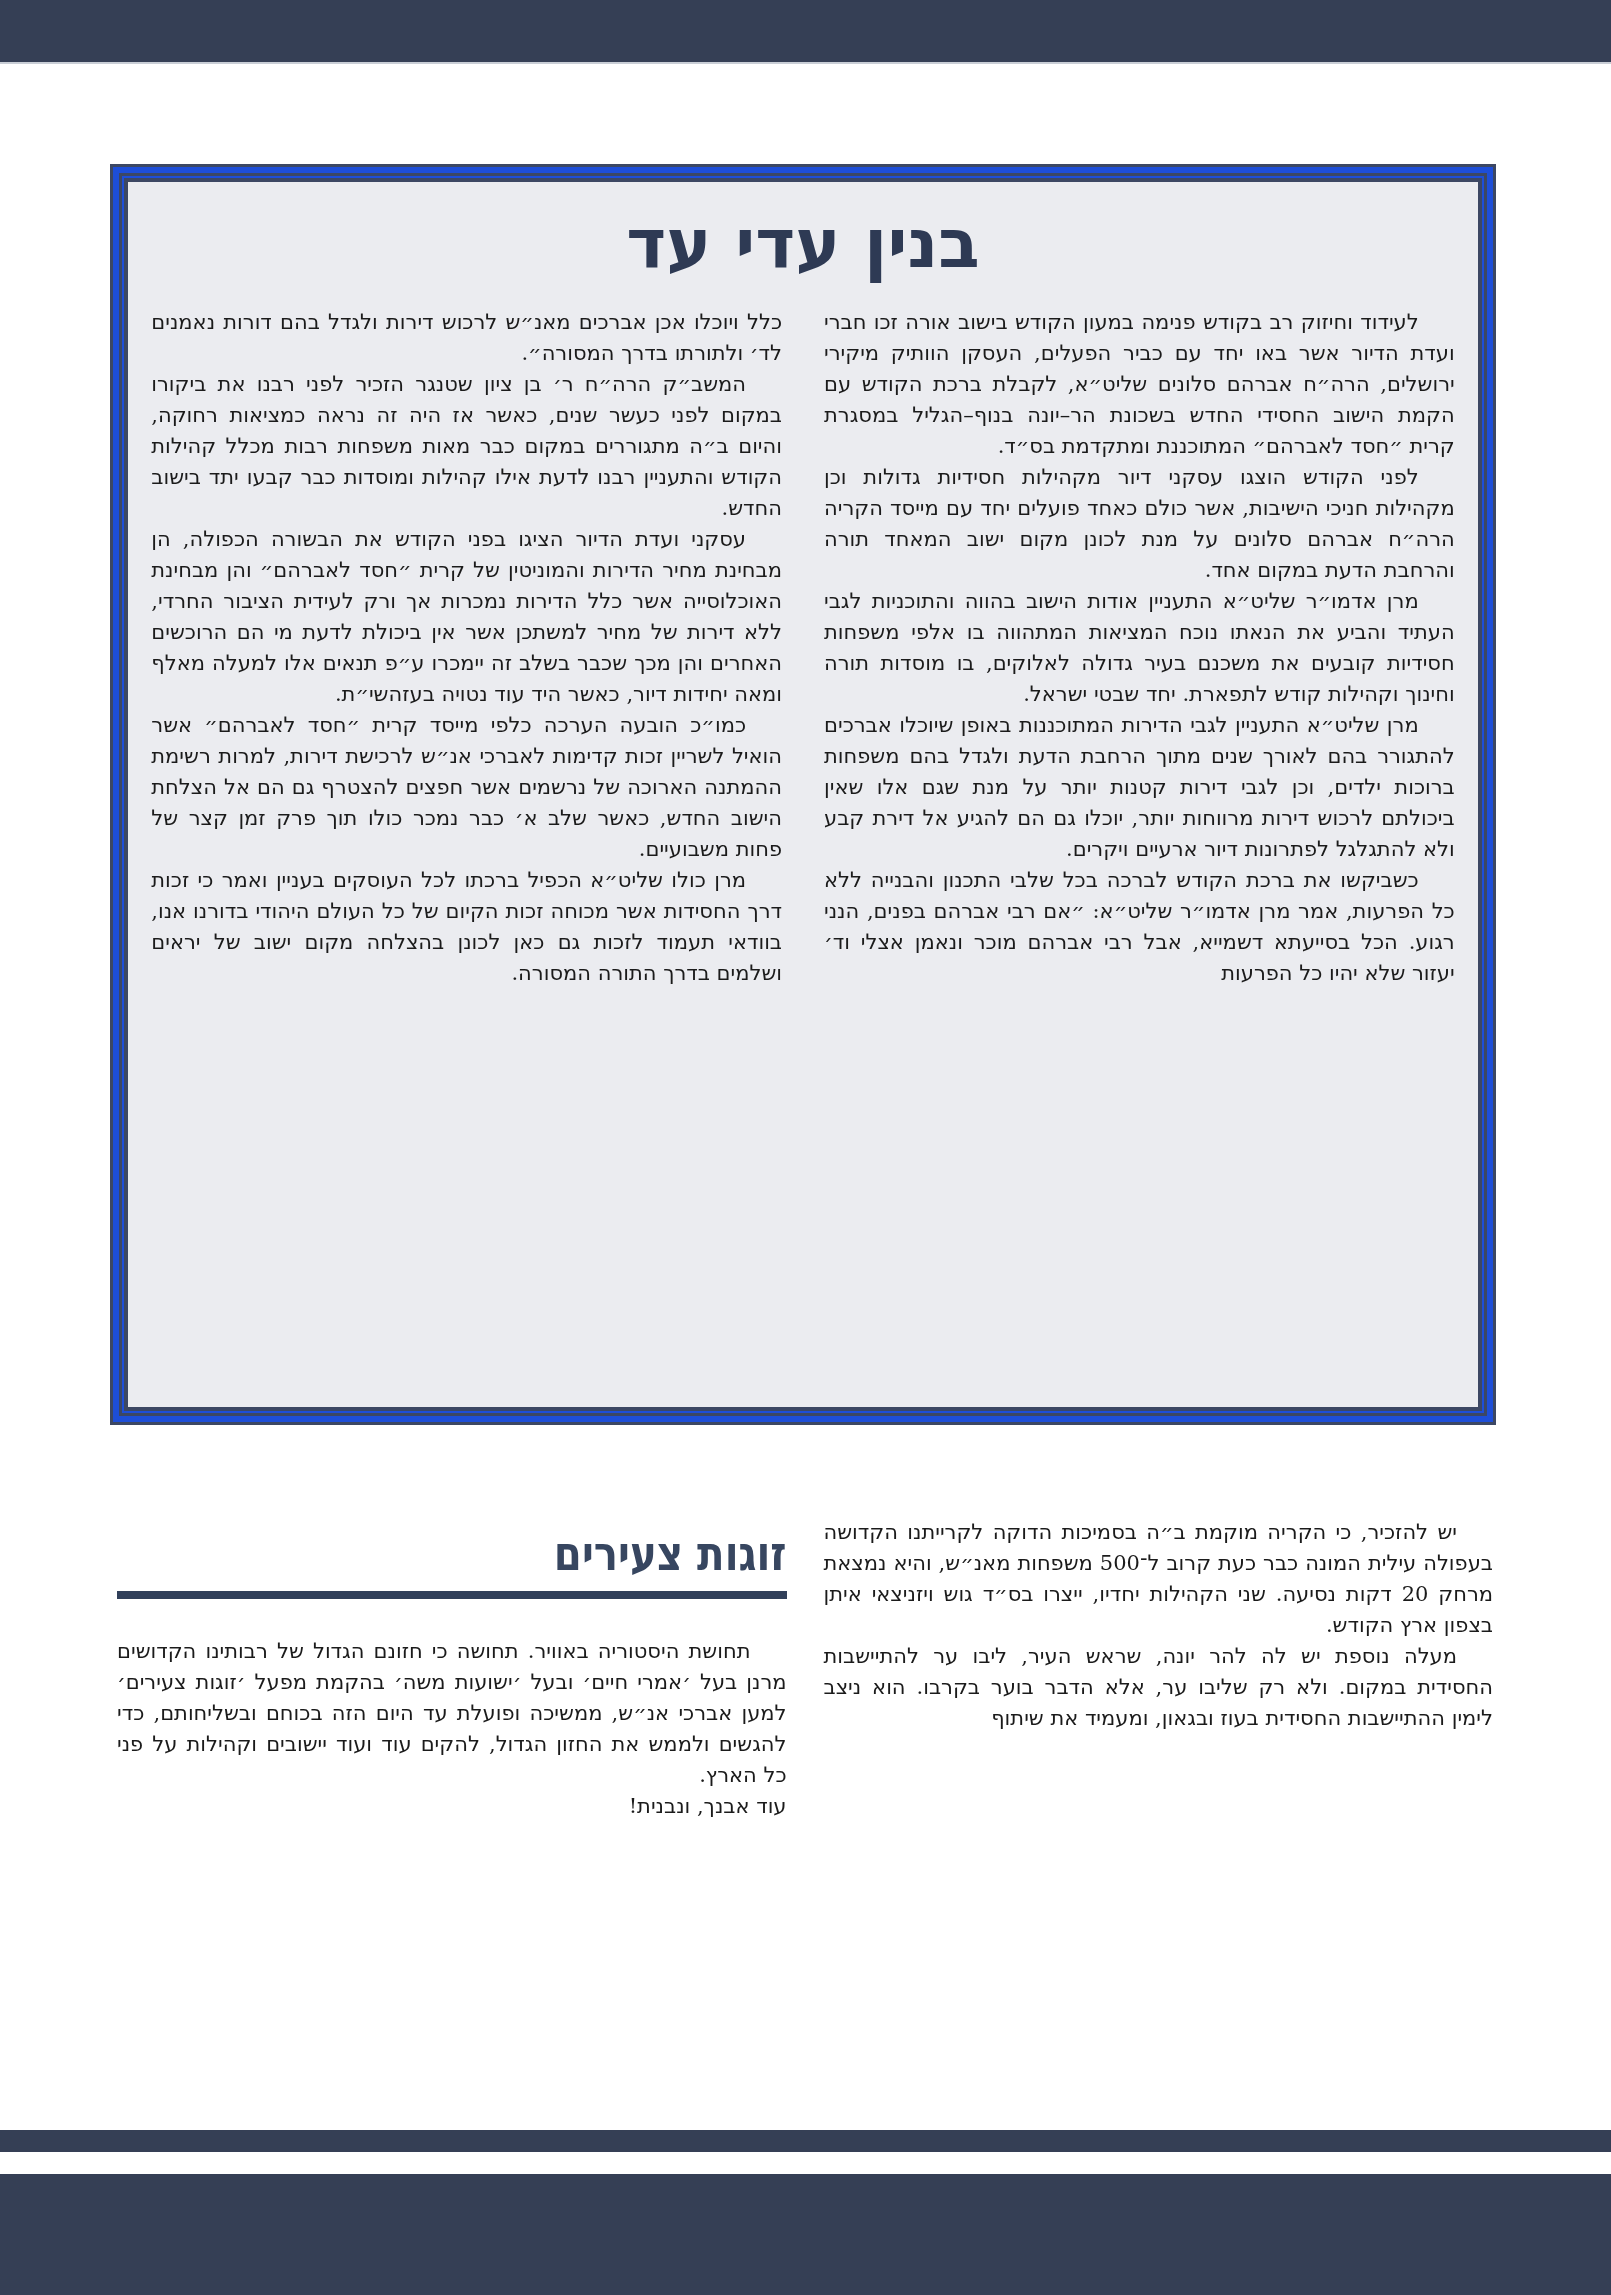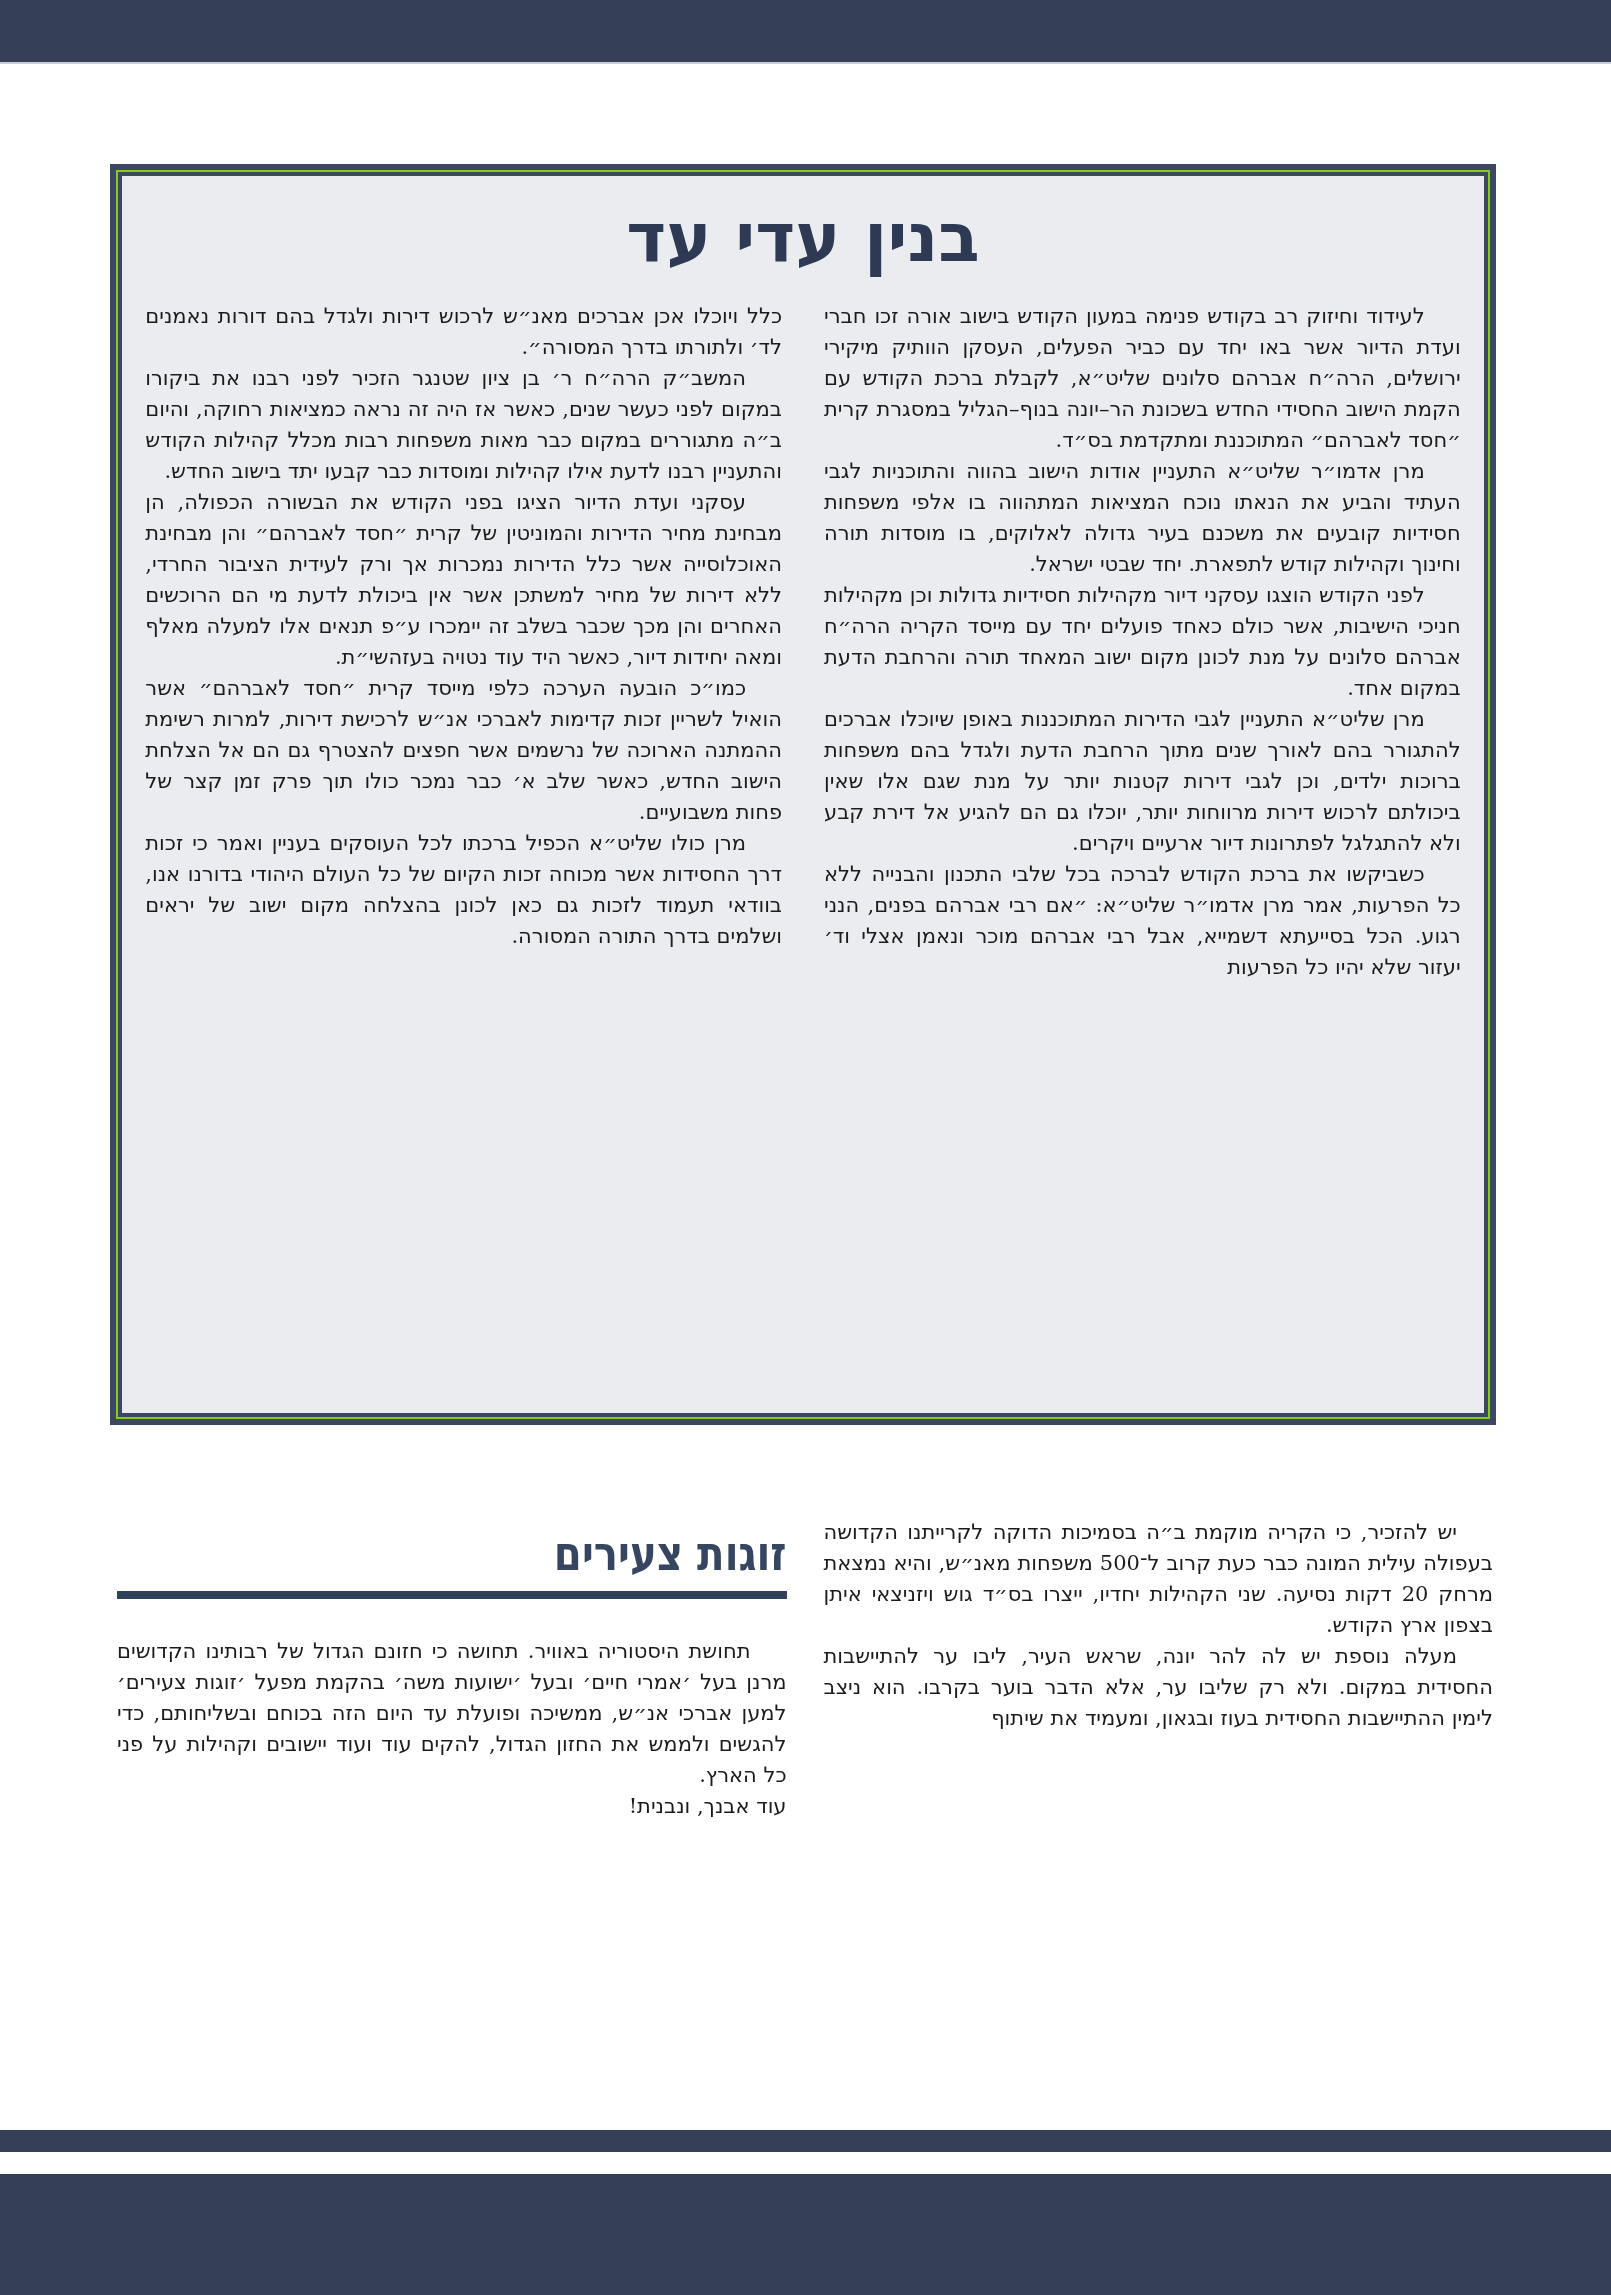--- a/index.html
+++ b/index.html
@@ -5,21 +5,21 @@
   html,body{margin:0;padding:0;background:#ffffff;}
   .page{position:relative;width:1611px;height:2295px;background:#ffffff;overflow:hidden;
         font-family:"DejaVu Serif","DejaVu Sans",serif;color:#1b1b1b;}
 
   
   .topbar{position:absolute;left:0;top:0;width:100%;height:62px;background:#353F55;
           border-bottom:2.3px solid #c9ced6;}
 
   
   .frame-outer{position:absolute;left:110px;top:164px;width:1386px;height:1261px;
-               border:3.9px solid #3C4763;padding:0;box-sizing:border-box;background:#84cc16;}
+               border:3.9px solid #3C4763;padding:6px;box-sizing:border-box;background:#1d4ed8;}
   .frame-mid{width:100%;height:100%;border:3.1px solid #3C4763;padding:2.3px;box-sizing:border-box;}
   .frame-inner{width:100%;height:100%;border:4.7px solid #3C4763;background:#EBECF0;
                box-sizing:border-box;padding:17px 23px 12.4px;overflow:hidden;}
 
   .article-title{text-align:center;font-family:"DejaVu Sans",sans-serif;font-weight:bold;
                  font-size:68px;line-height:1.15;color:#2E3A54;margin:6.2px 0 23px;}
 
   .cols{display:flex;gap:42px;direction:rtl;}
   .col{flex:1;min-width:0;}
 
@@ -46,22 +46,22 @@
 
   <div class="topbar"></div>
 
   <div class="frame-outer">
     <div class="frame-mid">
       <div class="frame-inner">
         <div class="article-title">בנין עדי עד</div>
         <div class="cols bodytext">
           <div class="col">
               <p>לעידוד וחיזוק רב בקודש פנימה במעון הקודש בישוב אורה זכו חברי ועדת הדיור אשר באו יחד עם כביר הפעלים, העסקן הוותיק מיקירי ירושלים, הרה״ח אברהם סלונים שליט״א, לקבלת ברכת הקודש עם הקמת הישוב החסידי החדש בשכונת הר–יונה בנוף–הגליל במסגרת קרית ״חסד לאברהם״ המתוכננת ומתקדמת בס״ד.</p>
+              <p>לפני הקודש הוצגו עסקני דיור מקהילות חסידיות גדולות וכן מקהילות חניכי הישיבות, אשר כולם כאחד פועלים יחד עם מייסד הקריה הרה״ח אברהם סלונים על מנת לכונן מקום ישוב המאחד תורה והרחבת הדעת במקום אחד.</p>
               <p>מרן אדמו״ר שליט״א התעניין אודות הישוב בהווה והתוכניות לגבי העתיד והביע את הנאתו נוכח המציאות המתהווה בו אלפי משפחות חסידיות קובעים את משכנם בעיר גדולה לאלוקים, בו מוסדות תורה וחינוך וקהילות קודש לתפארת. יחד שבטי ישראל.</p>
-              <p>לפני הקודש הוצגו עסקני דיור מקהילות חסידיות גדולות וכן מקהילות חניכי הישיבות, אשר כולם כאחד פועלים יחד עם מייסד הקריה הרה״ח אברהם סלונים על מנת לכונן מקום ישוב המאחד תורה והרחבת הדעת במקום אחד.</p>
               <p>מרן שליט״א התעניין לגבי הדירות המתוכננות באופן שיוכלו אברכים להתגורר בהם לאורך שנים מתוך הרחבת הדעת ולגדל בהם משפחות ברוכות ילדים, וכן לגבי דירות קטנות יותר על מנת שגם אלו שאין ביכולתם לרכוש דירות מרווחות יותר, יוכלו גם הם להגיע אל דירת קבע ולא להתגלגל לפתרונות דיור ארעיים ויקרים.</p>
               <p>כשביקשו את ברכת הקודש לברכה בכל שלבי התכנון והבנייה ללא כל הפרעות, אמר מרן אדמו״ר שליט״א: ״אם רבי אברהם בפנים, הנני רגוע. הכל בסייעתא דשמייא, אבל רבי אברהם מוכר ונאמן אצלי וד׳ יעזור שלא יהיו כל הפרעות</p>
             </div>
           <div class="col">
               <p class="noindent">כלל ויוכלו אכן אברכים מאנ״ש לרכוש דירות ולגדל בהם דורות נאמנים לד׳ ולתורתו בדרך המסורה״.</p>
               <p>המשב״ק הרה״ח ר׳ בן ציון שטנגר הזכיר לפני רבנו את ביקורו במקום לפני כעשר שנים, כאשר אז היה זה נראה כמציאות רחוקה, והיום ב״ה מתגוררים במקום כבר מאות משפחות רבות מכלל קהילות הקודש והתעניין רבנו לדעת אילו קהילות ומוסדות כבר קבעו יתד בישוב החדש.</p>
               <p>עסקני ועדת הדיור הציגו בפני הקודש את הבשורה הכפולה, הן מבחינת מחיר הדירות והמוניטין של קרית ״חסד לאברהם״ והן מבחינת האוכלוסייה אשר כלל הדירות נמכרות אך ורק לעידית הציבור החרדי, ללא דירות של מחיר למשתכן אשר אין ביכולת לדעת מי הם הרוכשים האחרים והן מכך שכבר בשלב זה יימכרו ע״פ תנאים אלו למעלה מאלף ומאה יחידות דיור, כאשר היד עוד נטויה בעזהשי״ת.</p>
               <p>כמו״כ הובעה הערכה כלפי מייסד קרית ״חסד לאברהם״ אשר הואיל לשריין זכות קדימות לאברכי אנ״ש לרכישת דירות, למרות רשימת ההמתנה הארוכה של נרשמים אשר חפצים להצטרף גם הם אל הצלחת הישוב החדש, כאשר שלב א׳ כבר נמכר כולו תוך פרק זמן קצר של פחות משבועיים.</p>
               <p>מרן כולו שליט״א הכפיל ברכתו לכל העוסקים בעניין ואמר כי זכות דרך החסידות אשר מכוחה זכות הקיום של כל העולם היהודי בדורנו אנו, בוודאי תעמוד לזכות גם כאן לכונן בהצלחה מקום ישוב של יראים ושלמים בדרך התורה המסורה.</p>
             </div>

